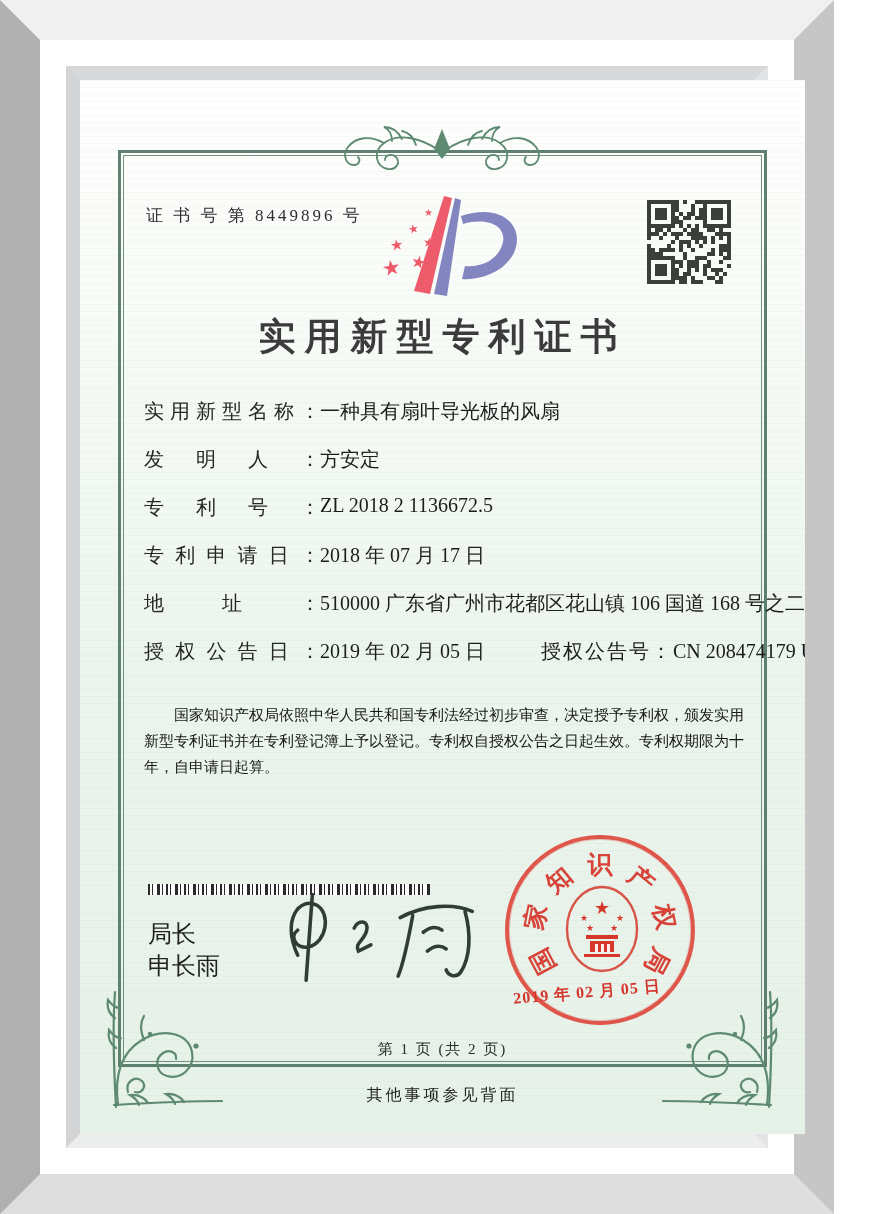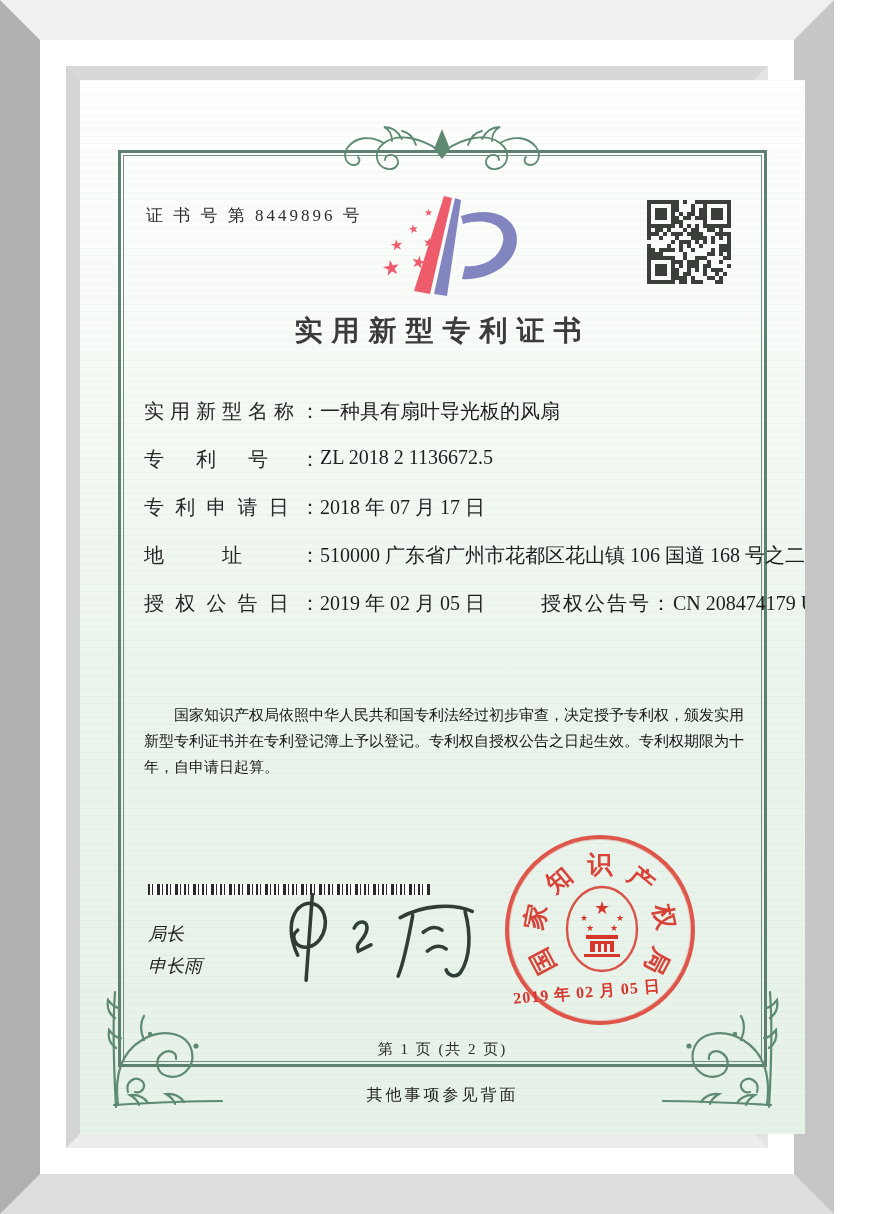--- a/index.html
+++ b/index.html
@@ -52,21 +52,21 @@
   .logo .lstar{position:absolute;color:#ee5b6b;line-height:1;display:block;}
   .st1{left:56px;top:18px;font-size:10px;}
   .st2{left:40px;top:33px;font-size:12px;transform:rotate(-12deg);}
   .st3{left:55px;top:46px;font-size:13px;transform:rotate(10deg);}
   .st4{left:22px;top:48px;font-size:15px;transform:rotate(-8deg);}
   .st5{left:43px;top:64px;font-size:17px;transform:rotate(12deg);}
   .st6{left:14px;top:68px;font-size:21px;transform:rotate(-10deg);}
   .qr{position:absolute;left:567px;top:120px;width:84px;height:84px;}
   .title{
     position:absolute;left:0;top:232px;width:100%;
-    text-align:center;font-size:28px;font-weight:bold;color:#3b3b3b;
+    text-align:center;font-size:37px;font-weight:bold;color:#3b3b3b;
     letter-spacing:9px;
   }
   
   .fields{position:absolute;left:64px;top:318px;width:600px;font-size:20px;color:#1f1f1f;}
   .f-row{margin-bottom:21px;white-space:nowrap;}
   .f-row.tight{margin-bottom:16px;}
   .f-label{
     display:inline-block;width:176px;vertical-align:top;
     text-align:justify;text-align-last:justify;-moz-text-align-last:justify;
     color:#262626;
@@ -77,21 +77,21 @@
   .paras{position:absolute;left:64px;top:622px;width:600px;
     font-size:15px;line-height:26px;color:#161616;text-align:justify;}
   .paras p{margin:0;text-indent:2em;}
   
   .barcode{
     position:absolute;left:68px;top:804px;width:282px;height:11px;
     background:repeating-linear-gradient(90deg,
       #2a2a2a 0 2px,#fdfdfd 2px 4px,#2a2a2a 4px 5px,#fdfdfd 5px 9px,
       #2a2a2a 9px 12px,#fdfdfd 12px 14px,#2a2a2a 14px 15px,#fdfdfd 15px 18px);
   }
-  .officer{position:absolute;left:68px;top:838px;font-size:18px;color:#222;line-height:32px;font-style:italic;}
+  .officer{position:absolute;left:68px;top:838px;font-size:24px;color:#222;line-height:32px;}
   .signature{position:absolute;left:178px;top:808px;width:230px;height:100px;}
   
   .seal{position:absolute;left:425px;top:755px;width:190px;height:190px;}
   .seal-ring{
     position:absolute;left:0;top:0;width:182px;height:182px;
     border:4px solid rgba(221,58,46,0.85);border-radius:50%;
     box-shadow:0 0 0 1px rgba(221,58,46,0.25) inset;
   }
   .seal-char{
     position:absolute;font-size:25px;font-weight:bold;color:rgba(214,48,38,0.9);
@@ -428,20 +428,23 @@
             <rect x="72" y="80" width="4" height="4" fill="#3a3f3a"></rect>
           </svg>
 
     <div class="title">实用新型专利证书</div>
 
     <div class="fields">
       <div class="f-row">
         <span class="f-label">实用新型名称：</span><span class="f-value">一种具有扇叶导光板的风扇</span>
       </div>
       <div class="f-row">
+        <span class="f-label">发明人：</span><span class="f-value">方安定</span>
+      </div>
+      <div class="f-row">
         <span class="f-label">专利号：</span><span class="f-value">ZL 2018 2 1136672.5</span>
       </div>
       <div class="f-row">
         <span class="f-label">专利申请日：</span><span class="f-value">2018 年 07 月 17 日</span>
       </div>
       <div class="f-row">
         <span class="f-label">地址：</span><span class="f-value">510000 广东省广州市花都区花山镇 106 国道 168 号之二</span>
       </div>
       <div class="f-row">
         <span class="f-label">授权公告日：</span><span class="f-value">2019 年 02 月 05 日</span><span class="f-value grant-no-label">授权公告号：</span><span class="f-value">CN 208474179 U</span>

